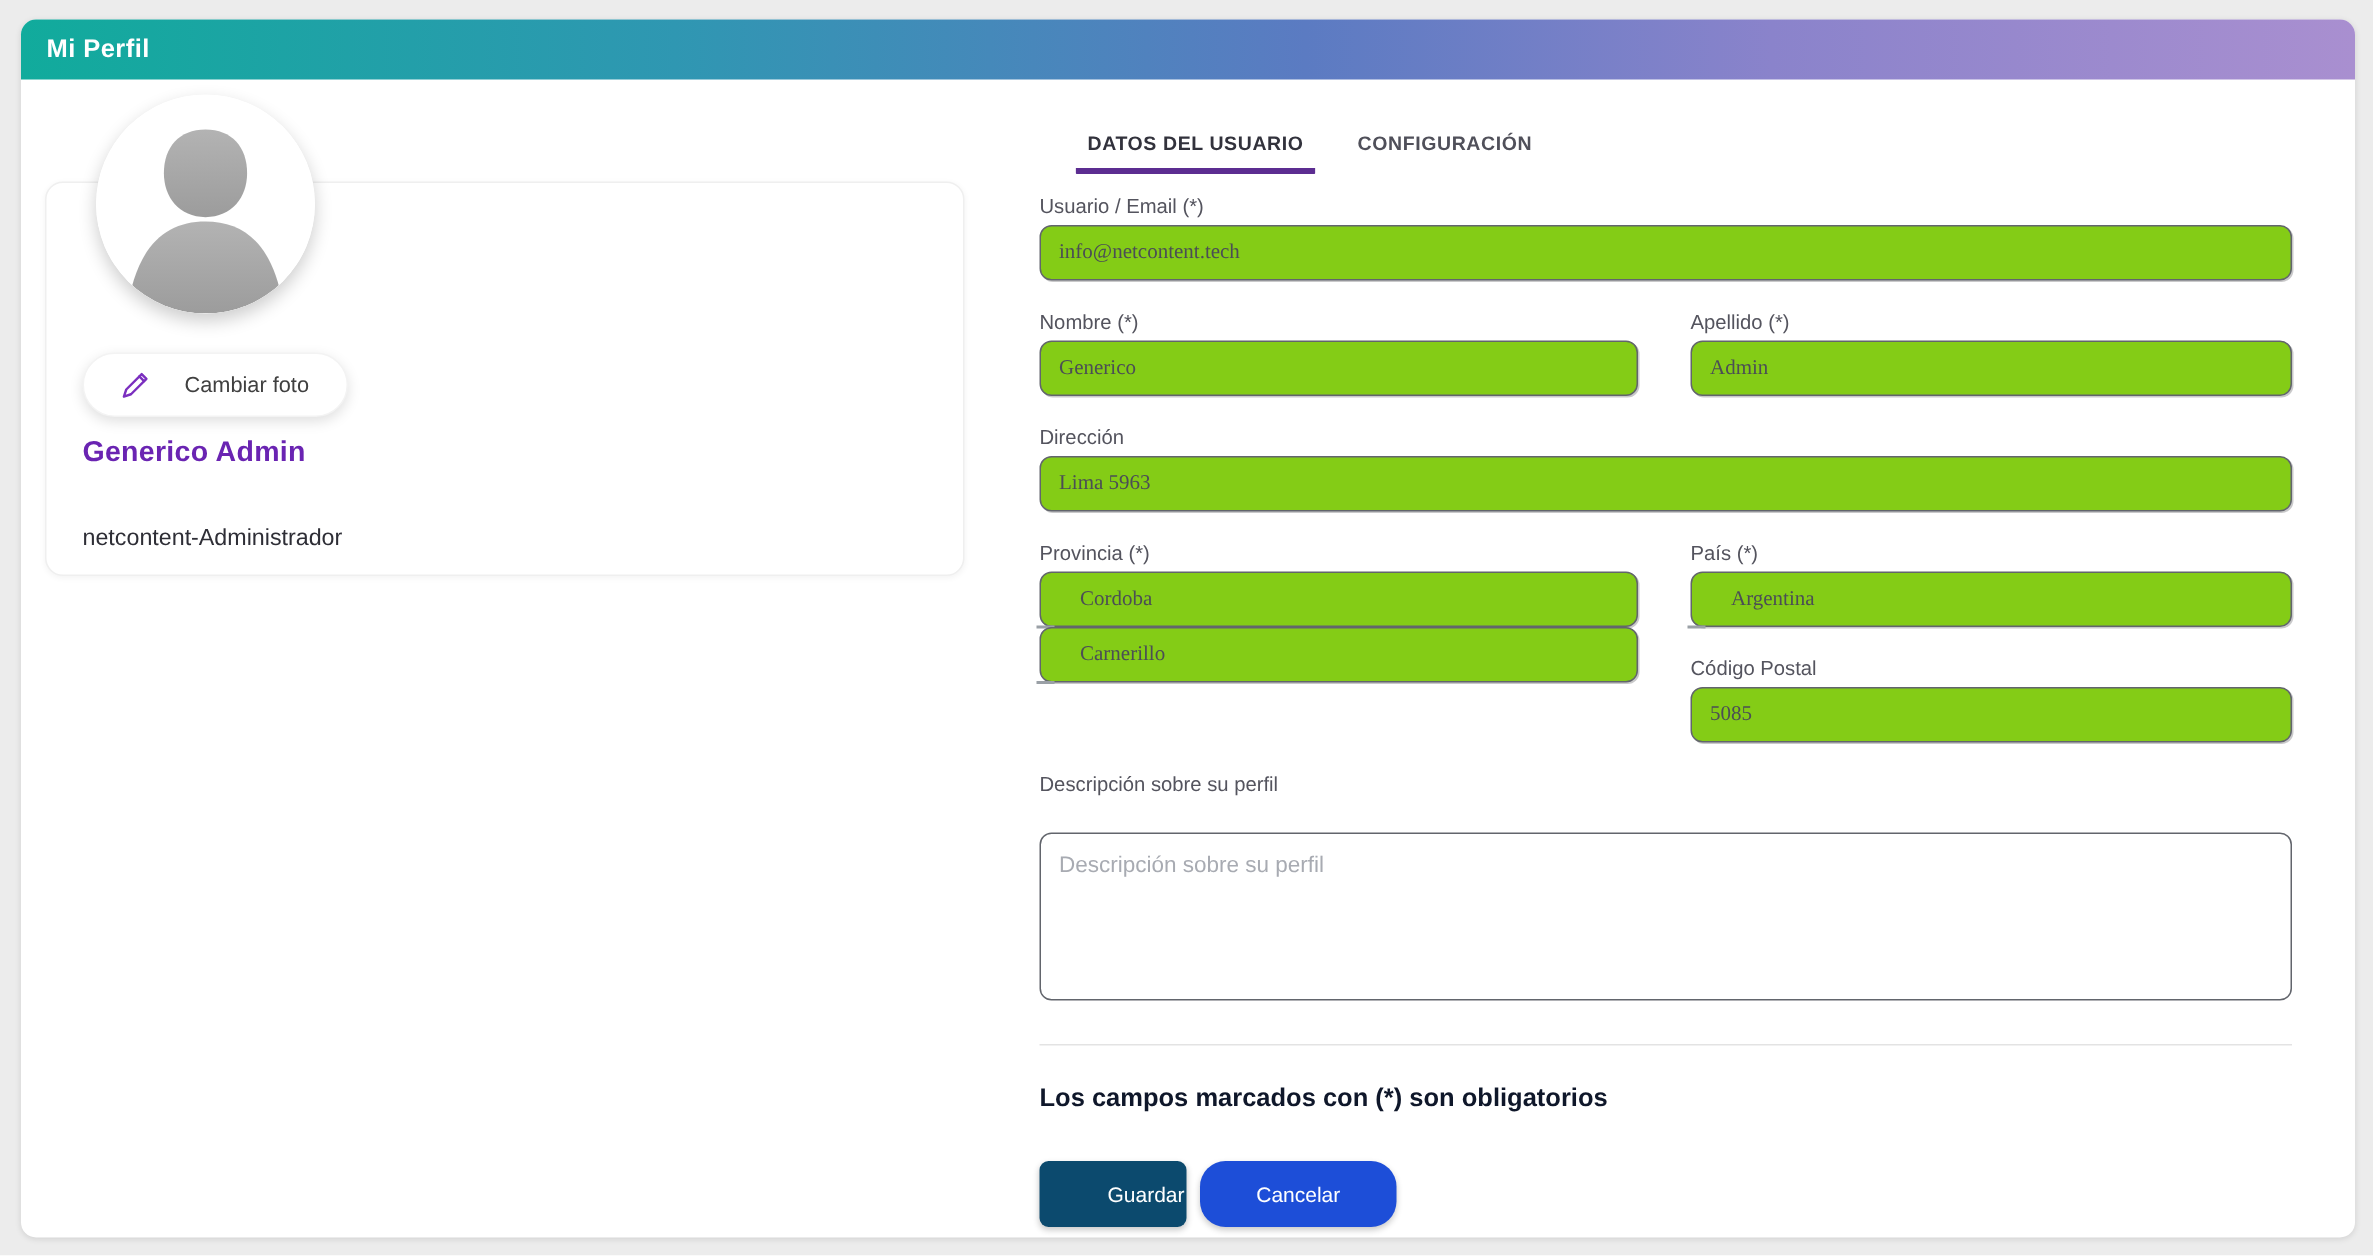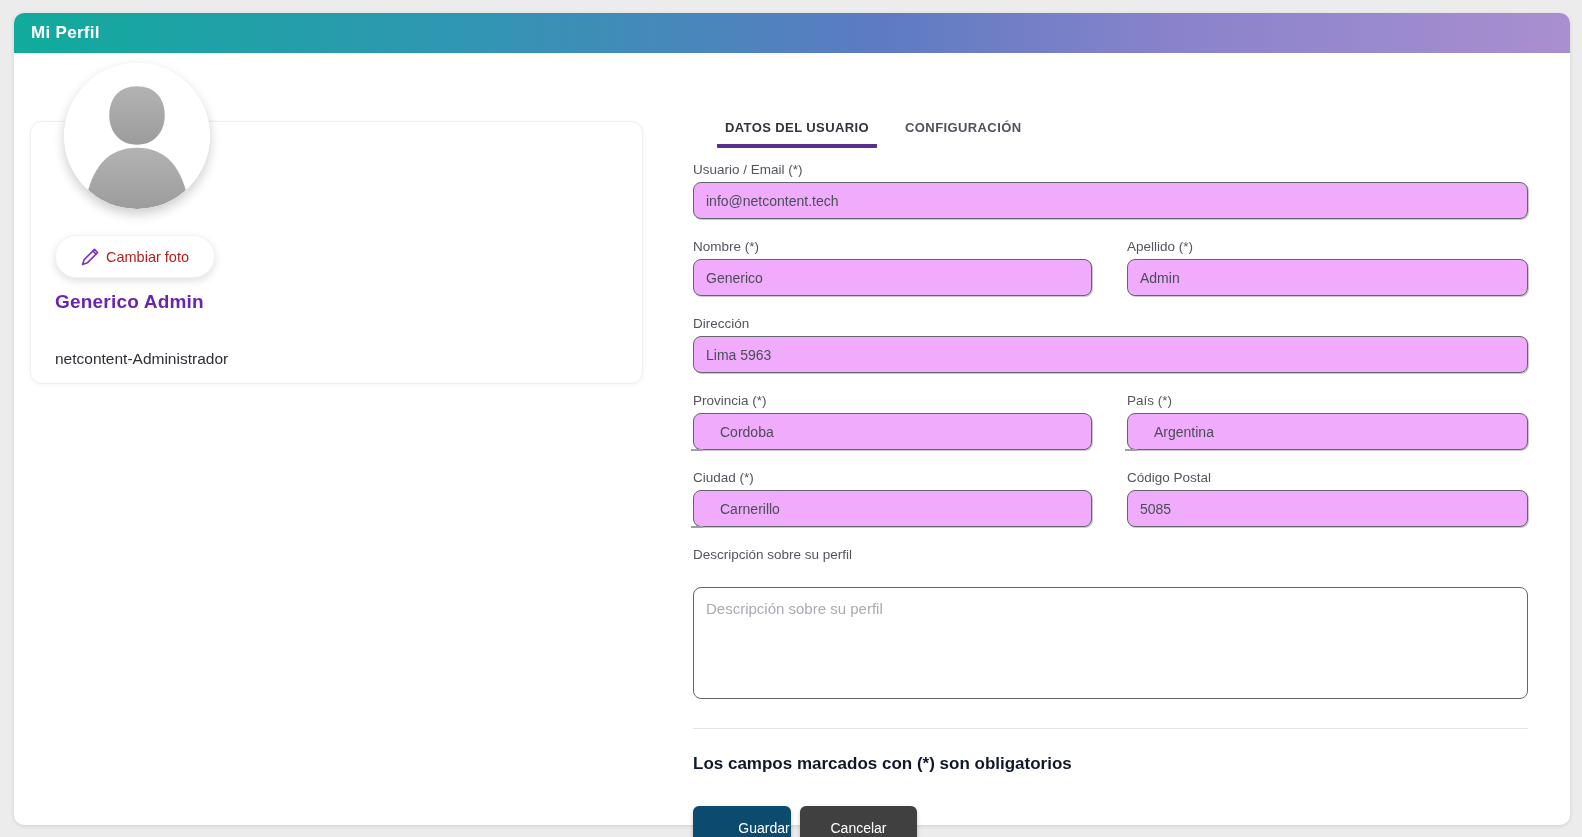--- a/index.html
+++ b/index.html
@@ -31,44 +31,44 @@
   .avatar {
     position:absolute; left:50px; top:50px; width:146px; height:146px;
     border-radius:50%; background:#fff; overflow:hidden;
     box-shadow:0 5px 12px rgba(0,0,0,0.20);
   }
   .avatar svg { display:block; width:100%; height:100%; }
   .change-photo-btn {
     position:absolute; left:41px; top:222px; height:43px; padding:0 25px;
     border-radius:22px; background:#fff; border:1px solid #f3f3f3;
     box-shadow:0 3px 9px rgba(0,0,0,0.13);
-    display:flex; align-items:center; gap:6px;
-    color:#b91c1c; font-size:14.5px; cursor:pointer;justify-content:space-between;
+    display:flex; align-items:center; gap:23px;
+    color:#404040; font-size:14.5px; cursor:pointer;justify-content:space-between;
   }
   .profile-name { position:absolute; left:41px; top:278px; font-size:19px; font-weight:bold; color:#6a24b2; letter-spacing:0.2px; }
   .profile-role { position:absolute; left:41px; top:304px; font-size:15.5px; color:#2e2e36;margin-top:33px; }
 
   
   .form-area { position:absolute; left:679px; top:0; width:835px; }
-  .tabs { margin-top:101px; display:flex; gap:20px; padding-left:24px; }
+  .tabs { margin-top:69px; display:flex; gap:20px; padding-left:24px; }
   .tab {
     font-size:13px; font-weight:bold; letter-spacing:0.4px;
     color:#50505a; padding:6px 8px 9px; cursor:pointer;
     border-bottom:4px solid transparent;
   }
   .tab.active { color:#32323c; border-bottom:4px solid #5c2d91; border-radius:0 0 1px 1px; }
 
   .field-label { font-size:13.5px; color:#54545e; margin:20px 0 5px; }
   .field-label.first { margin-top:14px; }
   .text-input {
-    width:100%; height:37px; background:#f0abfc;
+    width:100%; height:37px; background:#84cc16;
     border:1px solid #62656c; border-radius:8px;
     padding:0 12px; font-size:14px; color:#4b4e55;
     box-shadow:1px 1px 0 rgba(40,40,45,0.25);
-    font-family:Liberation Sans, sans-serif;
+    font-family:Liberation Serif, serif;
   }
   .text-input.indent { padding-left:26px; }
   .row { display:grid; grid-template-columns:399px 401px; column-gap:35px; }
   .select-wrap { position:relative; }
   .select-wrap::after {
     content:""; position:absolute; left:-2px; bottom:-1px;
     width:12px; height:2px; background:#9aa0a6;
   }
   .textarea-input {
     display:block; width:100%; height:112px; margin-top:25px;
@@ -79,21 +79,21 @@
   .textarea-input::placeholder { color:#a8abb2; }
   .divider { height:1px; background:#e3e3e3; margin-top:29px; }
   .required-note { margin-top:25px; font-size:17px; font-weight:bold; color:#0f172a; }
   .actions { margin-top:32px; display:flex; gap:9px; }
   .btn {
     height:44px; border:none; border-radius:6px; color:#fff; font-size:14px;
     cursor:pointer; box-shadow:0 2px 4px rgba(0,0,0,0.22);
     font-family:"Liberation Sans", sans-serif;
   }
   .btn-save { width:98px; background:#0c4a6e;padding-left:44px; }
-  .btn-cancel { width:117px; background:#404040; }
+  .btn-cancel { width:131px; background:#1d4ed8;border-radius:17px; }
 </style>
 </head>
 <body>
 
 <div class="page">
   <div class="panel">
 
     <div class="header-bar">
       <span class="header-title">Mi Perfil</span>
     </div>
@@ -164,21 +164,20 @@
         <div>
           <div class="field-label">País (*)</div>
           <div class="select-wrap">
             <input class="text-input indent" type="text" value="Argentina" style="">
           </div>
         </div>
       </div>
 
       <div class="row">
         <div>
-          <div class="field-label">Ciudad (*)</div>
           <div class="select-wrap">
             <input class="text-input indent" type="text" value="Carnerillo" style="">
           </div>
         </div>
         <div>
           <div class="field-label">Código Postal</div>
           <input class="text-input" type="text" value="5085" style="">
         </div>
       </div>
 

